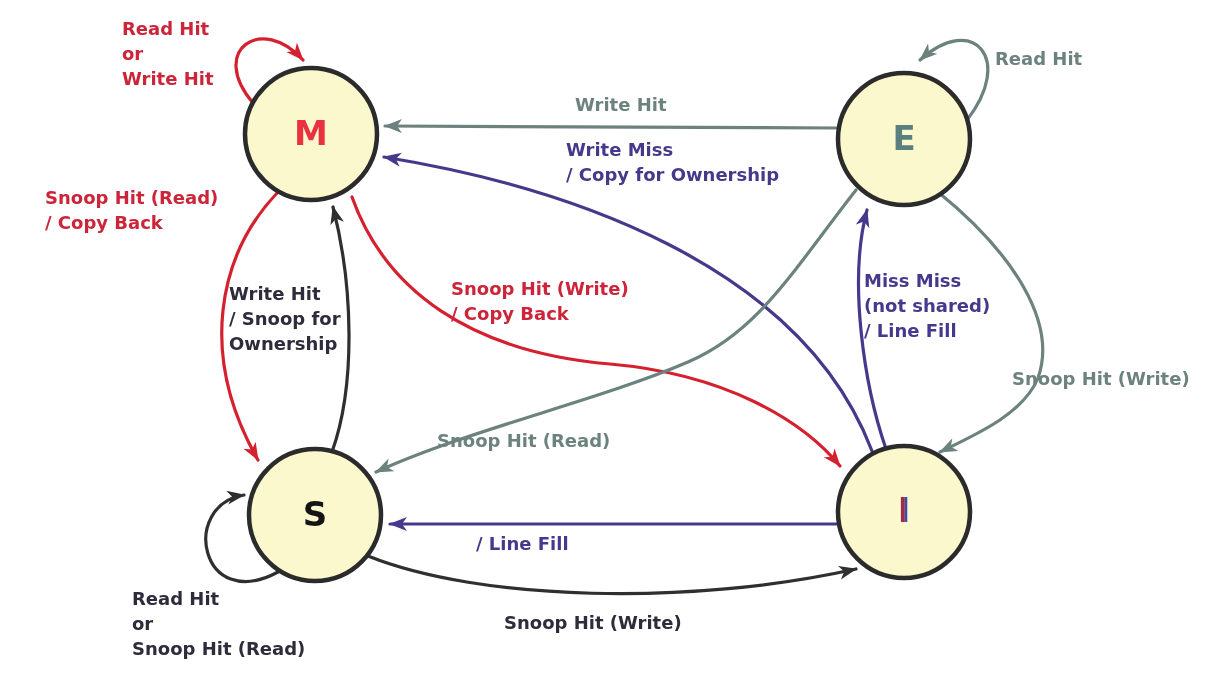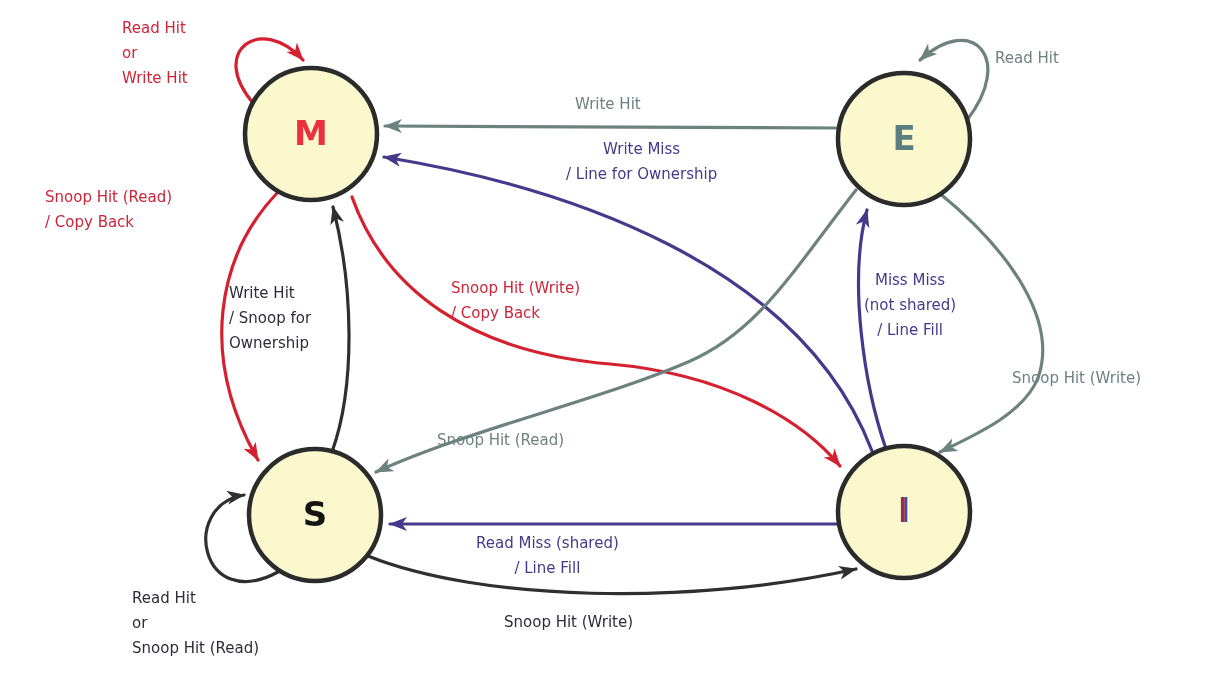--- a/index.html
+++ b/index.html
@@ -31,26 +31,26 @@
   .state-letter.m{color:var(--state_m);}
   .state-letter.e{color:var(--state_e);}
   .state-letter.s{color:var(--state_s);}
   .state-letter.i{width:20px;height:36px;}
   .state-letter.i span{position:absolute;left:0;top:0;width:100%;text-align:center;}
   .i-left{color:var(--state_i_left);clip-path:inset(0 46% 0 0);}
   .i-right{color:var(--state_i_right);clip-path:inset(0 0 0 54%);}
 
   .edge-label{
     position:absolute;
-    font-size:15px;font-weight:normal;line-height:25px;
+    font-size:18px;font-weight:bold;line-height:25px;
     white-space:nowrap;
   }
   .c-red{color:var(--red_text);}
   .c-gray{color:var(--gray);}
-  .c-purple{color:var(--purple);text-align:center;}
+  .c-purple{color:var(--purple);}
   .c-dark{color:var(--dark_text);}
 </style>
 </head>
 <body>
 
 <div class="canvas">
 
   <svg width="1223" height="691" viewBox="0 0 1223 691">
     <defs>
       <marker id="ah-red" markerWidth="20" markerHeight="16" refX="17" refY="7" orient="auto" markerUnits="userSpaceOnUse">
@@ -104,21 +104,21 @@
   <div class="edge-label c-gray" style="left:995px;top:46px">
     <div>Read Hit</div>
   </div>
 
   <div class="edge-label c-gray" style="left:575px;top:92px">
     <div>Write Hit</div>
   </div>
 
   <div class="edge-label c-purple" style="left:566px;top:137px">
     <div>Write Miss</div>
-    <div>/ Line for Ownership</div>
+    <div>/ Copy for Ownership</div>
   </div>
 
   <div class="edge-label c-red" style="left:45px;top:185px">
     <div>Snoop Hit (Read)</div>
     <div>/ Copy Back</div>
   </div>
 
   <div class="edge-label c-dark" style="left:229px;top:281px">
     <div>Write Hit</div>
     <div>/ Snoop for</div>
@@ -138,21 +138,20 @@
     <div>Miss Miss</div>
     <div>(not shared)</div>
     <div>/ Line Fill</div>
   </div>
 
   <div class="edge-label c-gray" style="left:1012px;top:366px">
     <div>Snoop Hit (Write)</div>
   </div>
 
   <div class="edge-label c-purple" style="left:476px;top:531px">
-    <div>Read Miss (shared)</div>
     <div>/ Line Fill</div>
   </div>
 
   <div class="edge-label c-dark" style="left:504px;top:610px">
     <div>Snoop Hit (Write)</div>
   </div>
 
   <div class="edge-label c-dark" style="left:132px;top:586px">
     <div>Read Hit</div>
     <div>or</div>

